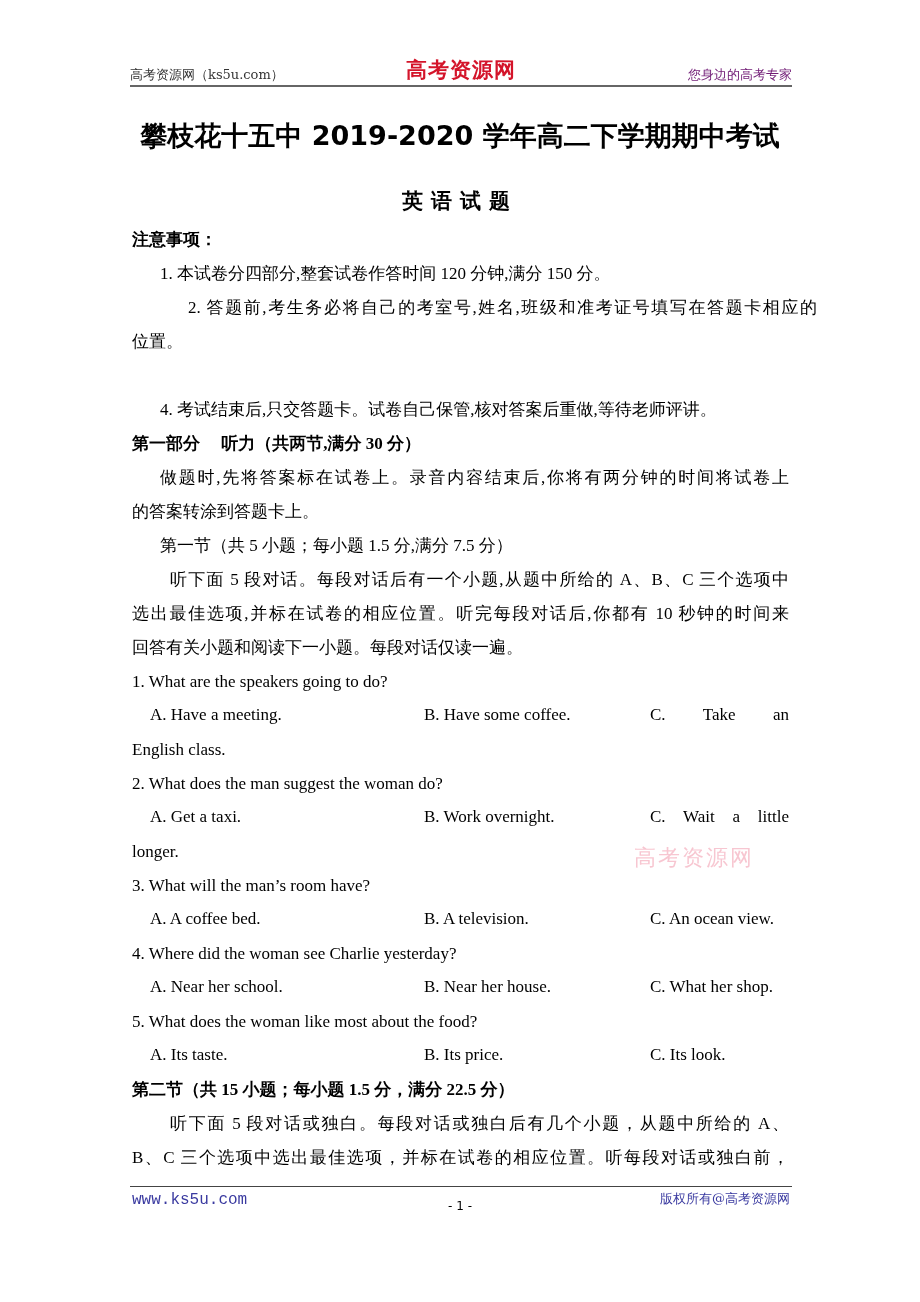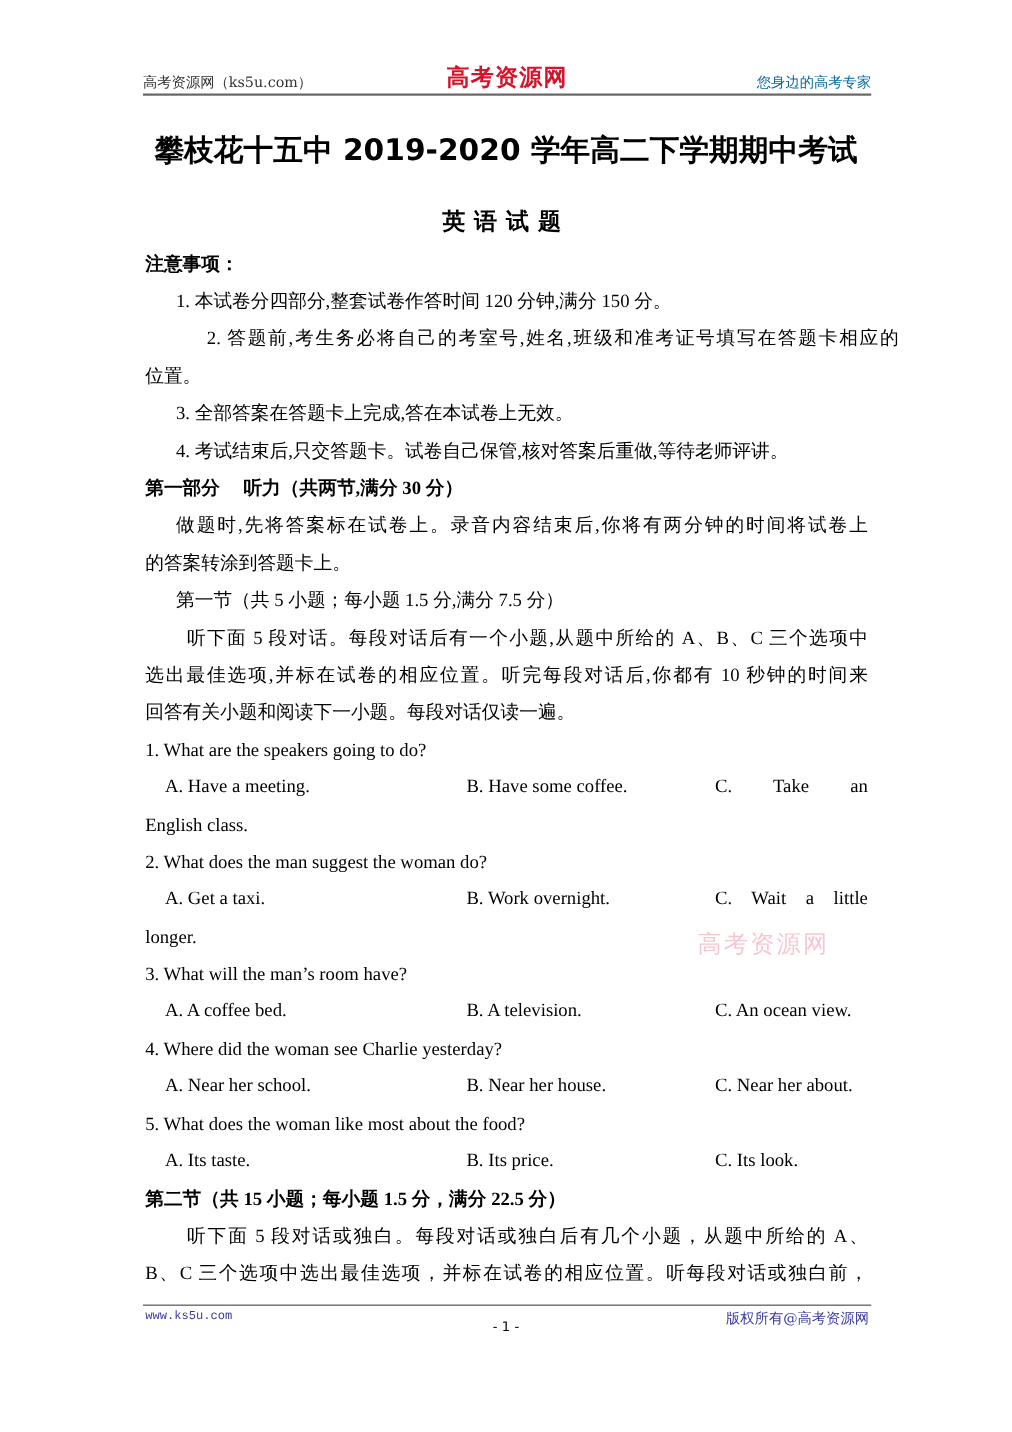--- a/index.html
+++ b/index.html
@@ -6,21 +6,21 @@
   body { width: 920px; height: 1302px; position: relative; overflow: hidden;
          font-family: "Liberation Serif", "DejaVu Serif", serif; color: #000; }
   .page { position: absolute; left: 0; top: 0; width: 920px; height: 1139px; }
 
   
   .hdr { position: absolute; left: 130px; top: 56px; width: 662px; height: 30px; }
   .hdr-left { position: absolute; left: 0; top: 10px; font-size: 13px; color: #333;
               font-family: "DejaVu Serif", serif; }
   .hdr-logo { position: absolute; left: 276px; top: 0; font-size: 21px; color: #d4142a;
               font-family: "DejaVu Serif", serif; letter-spacing: 1px; font-weight: bold; }
-  .hdr-right { position: absolute; right: 0; top: 10px; font-size: 13px; color: #0369a1;
+  .hdr-right { position: absolute; right: 0; top: 10px; font-size: 13px; color: #701a75;
                font-family: "DejaVu Serif", serif; }
   .hdr-rule { position: absolute; left: 130px; top: 85px; width: 662px; height: 0;
               border-top: 2px solid #666; }
 
   
   .title { position: absolute; left: 0; width: 920px; top: 118px; text-align: center;
            font-family: "DejaVu Sans", sans-serif; font-weight: bold; font-size: 27px; }
   .subtitle { position: absolute; left: 0; width: 920px; top: 187px; text-align: center;
               font-family: "DejaVu Sans", sans-serif; font-weight: bold; font-size: 21px;
               letter-spacing: 8px; }
@@ -30,21 +30,21 @@
   .bold { font-weight: bold; }
   .justify { text-align: justify; text-align-last: justify; }
   .opt { position: absolute; font-size: 17px; white-space: nowrap; }
 
   .watermark { position: absolute; left: 634px; top: 843px; font-size: 22px; color: #f6b9c6;
                letter-spacing: 2px; opacity: 0.8; font-family: "DejaVu Serif", serif; }
 
   
   .ftr-rule { position: absolute; left: 130px; top: 1186px; width: 662px; height: 0;
               border-top: 1px solid #444; }
-  .ftr-left { position: absolute; left: 132px; top: 1191px; font-size: 11px; color: #3a3aa0;
+  .ftr-left { position: absolute; left: 132px; top: 1191px; font-size: 16px; color: #3a3aa0;
               font-family: "Liberation Mono", monospace; }
   .ftr-center { position: absolute; left: 0; width: 920px; top: 1199px; text-align: center;
                 font-size: 12px; font-family: "DejaVu Sans", sans-serif; }
   .ftr-right { position: absolute; right: 130px; top: 1190px; font-size: 13px; color: #3a3aa0;
                font-family: "DejaVu Serif", serif; }
 </style>
 </head>
 <body>
 
 <div class="page">
@@ -56,21 +56,20 @@
   </div>
   <div class="hdr-rule"></div>
 
   <div class="title">攀枝花十五中 2019-2020 学年高二下学期期中考试</div>
   <div class="subtitle">英语试题</div>
 
   <div class="line bold" style="top:229px;">注意事项：</div>
   <div class="line" style="top:263px; left:160px;">1. 本试卷分四部分,整套试卷作答时间 120 分钟,满分 150 分。</div>
   <div class="line justify" style="top:297px; left:160px; width:629px;margin-left:28px;">2. 答题前,考生务必将自己的考室号,姓名,班级和准考证号填写在答题卡相应的</div>
   <div class="line" style="top:331px;">位置。</div>
-  <div class="line" style="top:365px; left:160px;">3. 全部答案在答题卡上完成,答在本试卷上无效。</div>
   <div class="line" style="top:399px; left:160px;">4. 考试结束后,只交答题卡。试卷自己保管,核对答案后重做,等待老师评讲。</div>
 
   <div class="line bold" style="top:433px;">第一部分　 听力（共两节,满分 30 分）</div>
   <div class="line" style="top:501px;">的答案转涂到答题卡上。</div>
   <div class="line justify" style="top:467px; left:160px; width:629px;">做题时,先将答案标在试卷上。录音内容结束后,你将有两分钟的时间将试卷上</div>
 
   <div class="line" style="top:535px; left:160px;">第一节（共 5 小题；每小题 1.5 分,满分 7.5 分）</div>
   <div class="line justify" style="top:569px; left:170px; width:619px;">听下面 5 段对话。每段对话后有一个小题,从题中所给的 A、B、C 三个选项中</div>
   <div class="line justify" style="top:603px;">选出最佳选项,并标在试卷的相应位置。听完每段对话后,你都有 10 秒钟的时间来</div>
   <div class="line" style="top:637px;">回答有关小题和阅读下一小题。每段对话仅读一遍。</div>
@@ -90,21 +89,21 @@
   <div class="watermark">高考资源网</div>
 
   <div class="line" style="top:875px;">3. What will the man’s room have?</div>
   <div class="opt" style="top:909px; left:150px;">A. A coffee bed.</div>
   <div class="opt" style="top:909px; left:424px;">B. A television.</div>
   <div class="opt" style="top:909px; left:650px;">C. An ocean view.</div>
 
   <div class="line" style="top:943px;">4. Where did the woman see Charlie yesterday?</div>
   <div class="opt" style="top:977px; left:150px;">A. Near her school.</div>
   <div class="opt" style="top:977px; left:424px;">B. Near her house.</div>
-  <div class="opt" style="top:977px; left:650px;">C. Near her about.</div>
+  <div class="opt" style="top:977px; left:650px;">C. What her shop.</div>
 
   <div class="line" style="top:1011px;">5. What does the woman like most about the food?</div>
   <div class="opt" style="top:1045px; left:150px;">A. Its taste.</div>
   <div class="opt" style="top:1045px; left:424px;">B. Its price.</div>
   <div class="opt" style="top:1045px; left:650px;">C. Its look.</div>
 
   <div class="line bold" style="top:1079px;">第二节（共 15 小题；每小题 1.5 分，满分 22.5 分）</div>
   <div class="line justify" style="top:1113px; left:170px; width:619px;">听下面 5 段对话或独白。每段对话或独白后有几个小题，从题中所给的 A、</div>
   <div class="line justify" style="top:1147px;">B、C 三个选项中选出最佳选项，并标在试卷的相应位置。听每段对话或独白前，</div>
 

